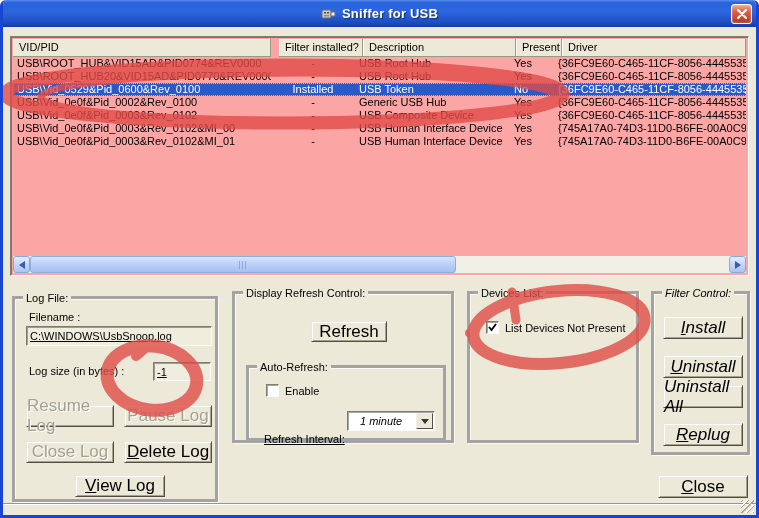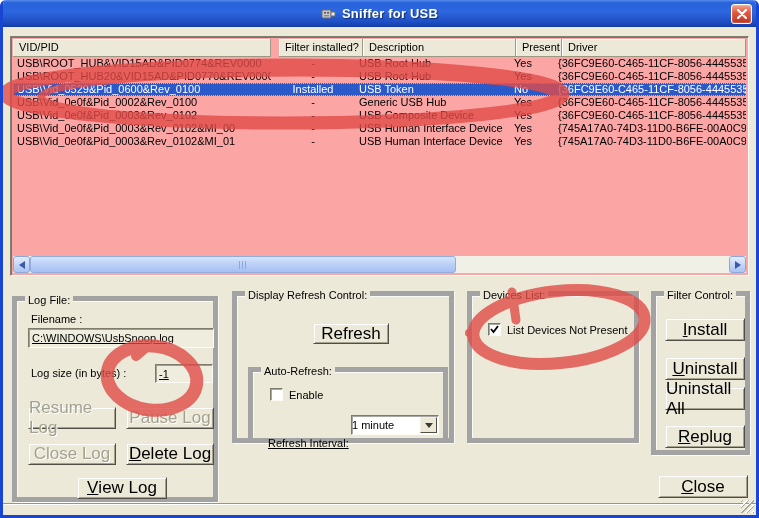--- a/index.html
+++ b/index.html
@@ -45,38 +45,38 @@
     border:1px solid #8CA8D8; display:flex; align-items:center; justify-content:center; }
   .sbtn.left{left:0;} .sbtn.right{right:0;}
   .tri-left { width:0; height:0; border-style:solid; border-width:4px 6px 4px 0; border-color:transparent #3A5CA8 transparent transparent; }
   .tri-right{ width:0; height:0; border-style:solid; border-width:4px 0 4px 6px; border-color:transparent transparent transparent #3A5CA8; }
   .hthumb { position:absolute; left:17px; top:0; width:426px; height:17px; border-radius:3px;
     background:linear-gradient(180deg,#D8E4FC 0%,#BBD0F8 50%,#A4C0F2 100%); border:1px solid #90AEDC;
     display:flex; align-items:center; justify-content:center; }
   .gripper { width:9px; height:8px; background:repeating-linear-gradient(90deg,#8AA9E2 0 1px,transparent 1px 3px); }
 
   
-  .group { position:absolute; border:5px solid #a3a3a3; box-shadow:inset 1px 1px 0 #FBFAF4,1px 1px 0 #FBFAF4; }
+  .group { position:absolute; border:3px solid #a3a3a3; box-shadow:inset 1px 1px 0 #FBFAF4,1px 1px 0 #FBFAF4; }
   .legend { position:absolute; top:-7px; left:8px; background:#ECE9D8; padding:0 3px; white-space:nowrap; }
 
   
   .btn { position:absolute; background:#ECE9D8; border:1px solid; border-color:#E9E7DB #504E45 #504E45 #E9E7DB;
     box-shadow:inset 1px 1px 0 #FFFFFF, inset -1px -1px 0 #A5A28F;
     display:flex; align-items:center; justify-content:center; font-size:17px; }
   .btn.disabled { color:#A5A190; text-shadow:1px 1px 0 #FFFFFF; }
   .edit { position:absolute; background:#EFEDDE; border:1px solid; border-color:#7E7B6D #FCFBF6 #FCFBF6 #7E7B6D;
     box-shadow:inset 1px 1px 0 rgba(62,60,52,.45); font:11px "Liberation Sans","DejaVu Sans",sans-serif;
     padding:8px 3px; color:#000;text-decoration:underline; }
   .label { position:absolute; white-space:nowrap; }
   .cb-box { width:13px; height:13px; background:#fff; border:1px solid; border-color:#7E7B6D #FCFBF6 #FCFBF6 #7E7B6D;
     box-shadow:inset 1px 1px 0 rgba(62,60,52,.45); display:inline-flex; align-items:center; justify-content:center; }
   .cb-row { position:absolute; display:flex; align-items:center; gap:6px; }
   .combo { position:absolute; height:20px; background:#fff; border:1px solid; border-color:#7E7B6D #FCFBF6 #FCFBF6 #7E7B6D;
     box-shadow:inset 1px 1px 0 rgba(62,60,52,.45); display:flex; align-items:center; }
-  .combo .val { flex:1; padding-left:0; }
+  .combo .val { flex:1; padding-left:12px;font-style:italic; }
   .combo .drop { width:17px; height:16px; margin-right:1px; background:#ECE9D8; border:1px solid;
     border-color:#F3F1E6 #504E45 #504E45 #F3F1E6; display:flex; align-items:center; justify-content:center; }
   .tri-down { width:0; height:0; border:4px solid transparent; border-top:5px solid #3A3A34; margin-top:4px; }
 
   
   .status-sep { position:absolute; left:0; right:0; top:476px; height:2px;
     border-top:1px solid #989584; border-bottom:1px solid #FFFFFF; }
   .grip { position:absolute; right:2px; bottom:2px; width:13px; height:13px;
     background:repeating-linear-gradient(135deg,#FFFFFF 0 1px,#A8A492 1px 2px,transparent 2px 4px); }
 
@@ -218,21 +218,21 @@
       <div class="cb-row" style="left:16px; top:27px;">
         <span class="cb-box">
           <svg width="9" height="9" viewBox="0 0 9 9">
             <path d="M1 4 L3.5 7 L8 1" stroke="#000" stroke-width="1.8" fill="none"></path>
           </svg>
         </span>
         <span>List Devices Not Present</span>
       </div>
     </div>
 
-    <div class="group" style="left:648px; top:264px; width:99px; height:164px;">
+    <div class="group" style="left:648px; top:264px; width:99px; height:164px;font-style:italic;">
       <span class="legend">Filter Control:</span>
       <div class="btn" style="left:9px; top:22px; width:80px; height:23px;"><u>I</u>nstall</div>
       <div class="btn" style="left:9px; top:61px; width:80px; height:23px;"><u>U</u>ninstall</div>
       <div class="btn" style="left:9px; top:91px; width:80px; height:23px;">Uninstall All</div>
       <div class="btn" style="left:9px; top:129px; width:80px; height:23px;"><u>R</u>eplug</div>
     </div>
 
     <div class="btn" style="left:655px; top:448px; width:90px; height:23px;"><u>C</u>lose</div>
 
     <div class="status-sep"></div>

